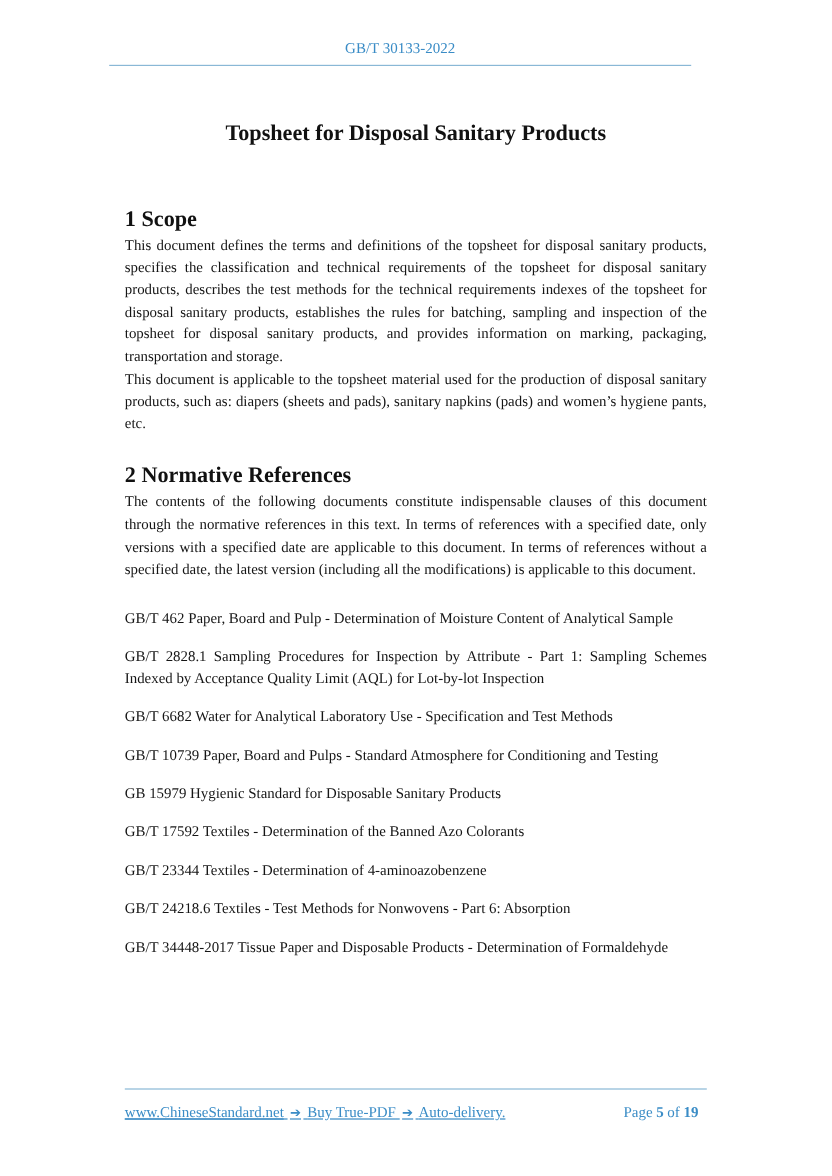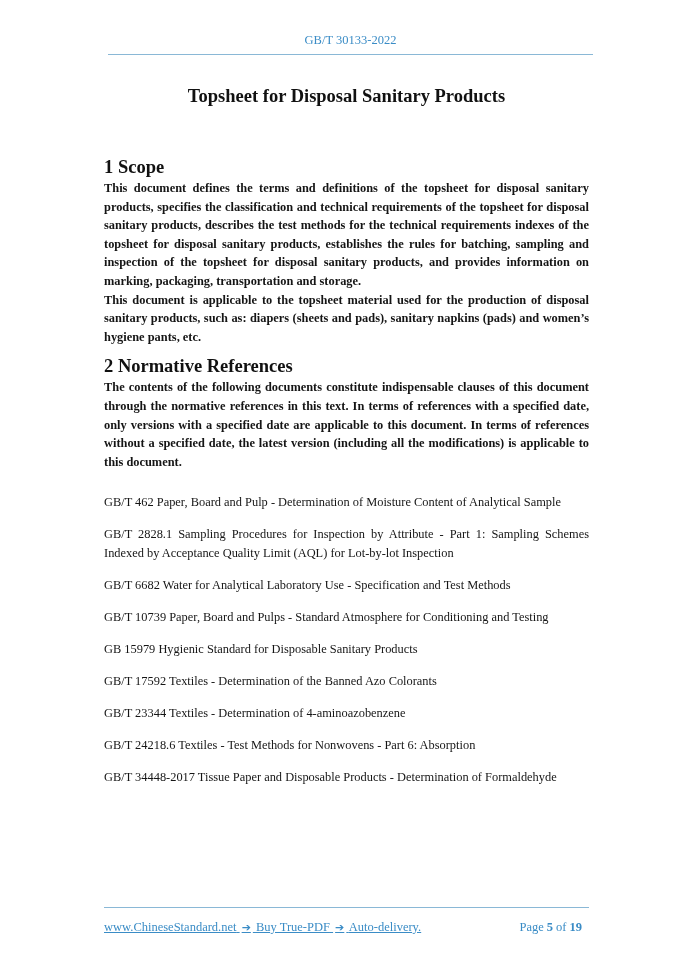--- a/index.html
+++ b/index.html
@@ -10,21 +10,21 @@
     body {
       width: 693px;
       height: 980px;
       position: relative;
       overflow: hidden;
       font-family: "Liberation Serif", "DejaVu Serif", serif;
       color: #111111;
     }
     .page-header {
       position: absolute;
-      left: 108px;
+      left: 91px;
       top: 0;
       width: 485px;
       height: 56px;
     }
     .header-code {
       position: absolute;
       left: 0;
       right: 0;
       top: 32px;
       text-align: center;
@@ -44,39 +44,38 @@
       position: absolute;
       left: 104px;
       top: 83px;
       width: 485px;
     }
     .doc-title {
       text-align: center;
       font-weight: bold;
       font-size: 18.5px;
       line-height: 26px;
-      margin: 0;
+      margin: 16px;
       color: #111;
     }
     .section-heading {
       font-weight: bold;
       font-size: 18.5px;
       line-height: 24px;
       margin: 0;
       color: #111;
     }
     .h-scope { margin-top: 46px; }
-    .h-norm { margin-top: 8px; }
+    .h-norm { margin-top: 23px; }
     p.body {
       margin: 0;
       font-size: 12.4px;
       line-height: 18.6px;
       text-align: justify;
       color: #151515;
-      font-weight: bold;
     }
     .p1 { margin-top: 18px; }
     .p2 { margin-top: 10px; }
     .p3 { margin-top: 18px; }
     .ref-list { margin-top: 22px; }
     .ref-item {
       margin: 0 0 13.4px 0;
       font-size: 12.4px;
       line-height: 18.6px;
       text-align: justify;

